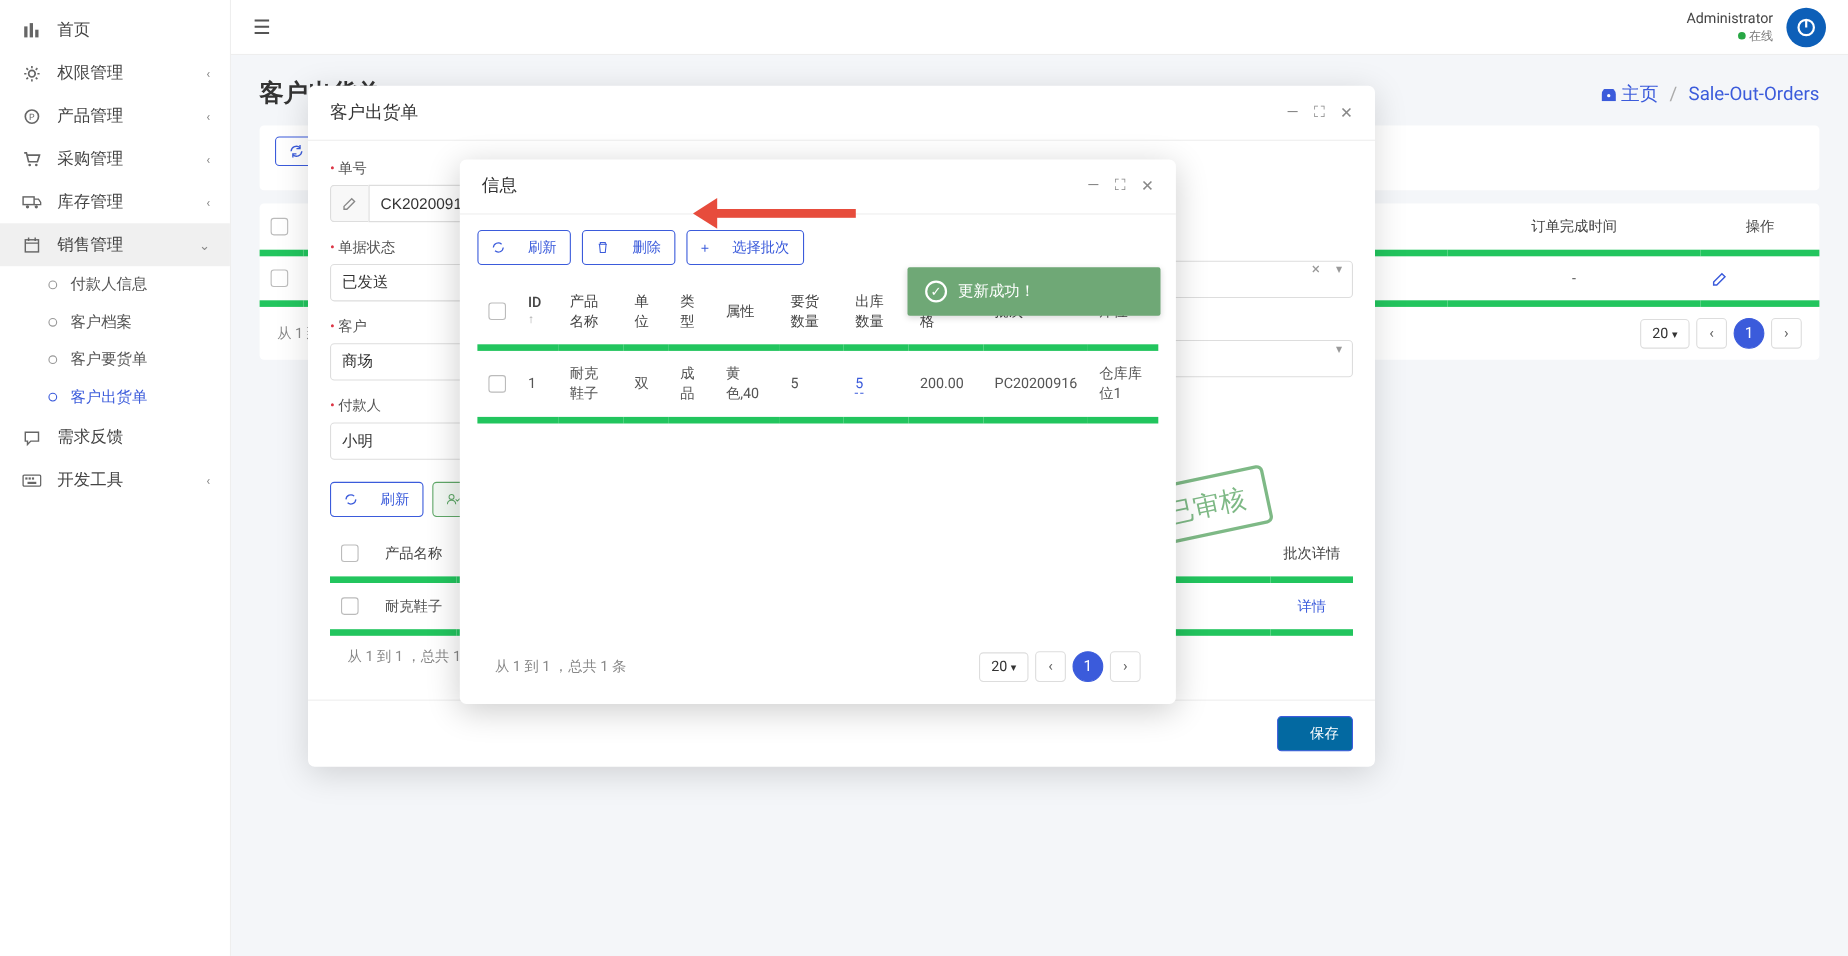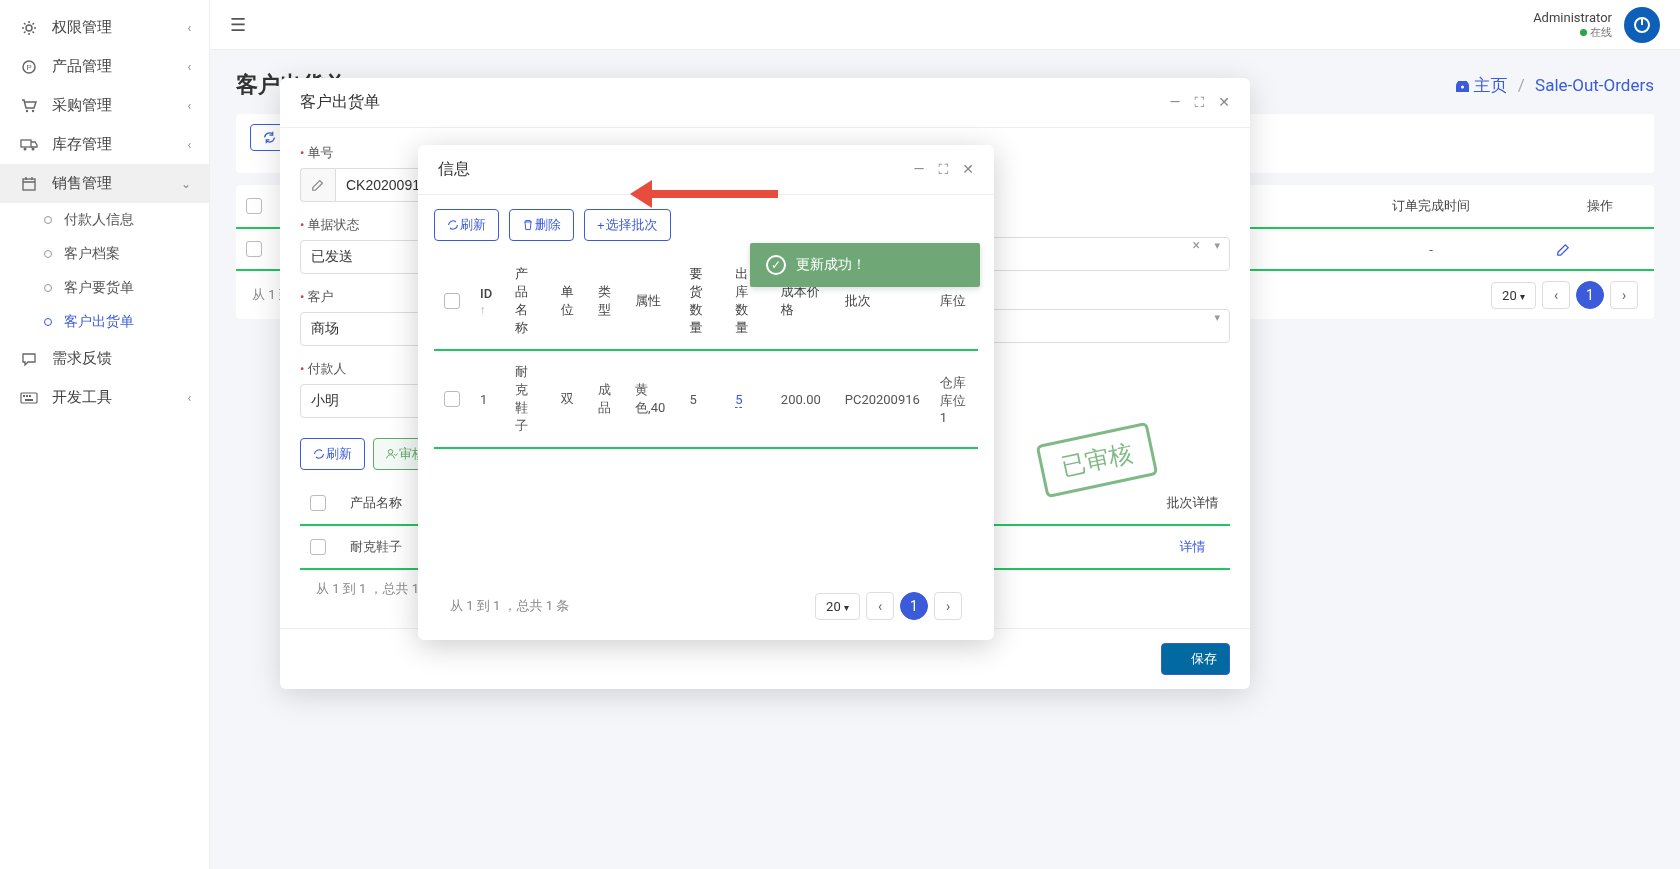--- a/index.html
+++ b/index.html
@@ -35,28 +35,28 @@
 
 .main { position: absolute; left: 210px; top: 50px; right: 0; bottom: 0; padding: 20px 26px; }
 .page-header { display: flex; align-items: center; margin-bottom: 14px; }
 .page-title { font-size: 22px; color: #333; }
 .breadcrumb { margin-left: auto; font-size: 17px; }
 .breadcrumb a { color: #3b5bdb; text-decoration: none; }
 .breadcrumb .sep { color: #aaa; margin: 0 6px; }
 .bc-home { color: #3b5bdb; }
 
 .toolbar { display: flex; gap: 8px; margin-bottom: 12px; }
-.btn { display: inline-flex; align-items: center; gap: 1px; padding: 6px 12px; border: 1px solid #3b5bdb; color: #3b5bdb; background: #fff; border-radius: 4px; cursor: pointer; font-size: 13px; }
+.btn { display: inline-flex; align-items: center; gap: 21px; padding: 6px 12px; border: 1px solid #3b5bdb; color: #3b5bdb; background: #fff; border-radius: 4px; cursor: pointer; font-size: 13px; }
 .btn-primary { background: #0369a1; color: #fff; padding-left: 29px; }
 .btn-green { border-color: #5fa868; color: #5fa868; background: #f3f9f4; }
 
 .card { background: #fff; border-radius: 4px; padding: 0; }
 
 .table { width: 100%; border-collapse: collapse; }
-.table th, .table td { padding: 12px 10px; text-align: left; font-size: 13px; color: #555; border-bottom: 2px solid #22c55e; }
+.table th, .table td { padding: 12px 10px; text-align: left; font-size: 13px; color: #555; border-bottom: 6px solid #22c55e; }
 .table th { font-weight: 500; color: #444; }
 .chk { width: 16px; height: 16px; border: 1.5px solid #bbb; border-radius: 3px; cursor: pointer; }
 
 .pager-row { display: flex; align-items: center; padding: 10px 16px; }
 .pager-info { color: #888; font-size: 13px; }
 .pager { margin-left: auto; display: flex; align-items: center; gap: 6px; }
 .page-size { border: 1px solid #ddd; border-radius: 4px; padding: 5px 10px; font-size: 13px; cursor: pointer; margin-left: 47px; }
 .page-btn { width: 28px; height: 28px; border: 1px solid #ddd; border-radius: 4px; display: flex; align-items: center; justify-content: center; cursor: pointer; color: #666; background: #fff; }
 .page-btn.active { background: #3b5bdb; color: #fff; border-color: #3b5bdb; border-radius: 50%; }
 
@@ -79,21 +79,21 @@
 .input-clear { position: absolute; right: 30px; top: 50%; transform: translateY(-50%); color: #999; cursor: pointer; font-size: 14px; }
 .input-caret { position: absolute; right: 10px; top: 50%; transform: translateY(-50%); color: #999; font-size: 11px; }
 
 .stamp { position: absolute; right: 96px; top: 305px; transform: rotate(-12deg); border: 3px solid #5fa868; color: #5fa868; padding: 8px 18px; font-size: 24px; font-weight: 500; border-radius: 6px; opacity: 0.8; pointer-events: none; }
 
 .modal-footer { padding: 14px 20px; text-align: right; border-top: 1px solid #eee; }
 
 .inner-table-wrap { margin-top: 10px; }
 
 
-.modal2 { position: absolute; left: 418px; top: 145px; width: 576px; height: 495px; background: #fff; border-radius: 6px; box-shadow: 0 6px 30px rgba(0,0,0,0.2); z-index: 60; }
+.modal2 { position: absolute; left: 418px; top: 145px; width: 651px; height: 495px; background: #fff; border-radius: 6px; box-shadow: 0 6px 30px rgba(0,0,0,0.2); z-index: 60; }
 .modal2 .modal-body { padding: 14px 16px; height: calc(100% - 50px); position: relative; }
 .modal2-toolbar { display: flex; gap: 10px; margin-bottom: 12px; }
 
 .arrow-annot { position: absolute; left: 648px; top: 190px; z-index: 70; pointer-events: none; }
 .arrow-line { width: 130px; height: 8px; background: #e74c3c; position: relative; }
 .arrow-head { position: absolute; left: -18px; top: -10px; width: 0; height: 0; border-right: 22px solid #e74c3c; border-top: 14px solid transparent; border-bottom: 14px solid transparent; }
 
 .toast { position: absolute; right: 14px; top: 48px; background: #6fa876; color: #fff; padding: 12px 24px 12px 16px; border-radius: 2px; display: flex; align-items: center; gap: 10px; font-size: 14px; z-index: 65; min-width: 230px; box-shadow: 0 2px 6px rgba(0,0,0,0.15); }
 .toast-check { width: 20px; height: 20px; border: 2px solid #fff; border-radius: 50%; display: flex; align-items: center; justify-content: center; font-size: 12px; }
 
@@ -101,20 +101,30 @@
 
 .modal2 .pager-row { position: absolute; bottom: 10px; left: 16px; right: 16px; }
 
 svg { display: block; }
 </style>
 </head>
 <body>
 
 <div class="sidebar">
   <ul class="nav">
+    <li class="nav-item">
+      <span class="nav-icon">
+        <svg width="16" height="16" viewBox="0 0 16 16">
+            <rect x="1" y="4" width="3" height="10" fill="#666"></rect>
+            <rect x="6" y="1" width="3" height="13" fill="#666"></rect>
+            <rect x="11" y="7" width="3" height="7" fill="#666"></rect>
+          </svg>
+      </span>
+      <span>首页</span>
+    </li>
     <li class="nav-item">
       <span class="nav-icon">
         <svg width="16" height="16" viewBox="0 0 16 16">
             <circle cx="8" cy="8" r="3" fill="none" stroke="#666" stroke-width="1.5"></circle>
             <path d="M8 1v2M8 13v2M1 8h2M13 8h2M3 3l1.5 1.5M11.5 11.5L13 13M3 13l1.5-1.5M11.5 4.5L13 3" stroke="#666" stroke-width="1.5"></path>
           </svg>
       </span>
       <span>权限管理</span>
       <span class="nav-caret">‹</span>
     </li>

